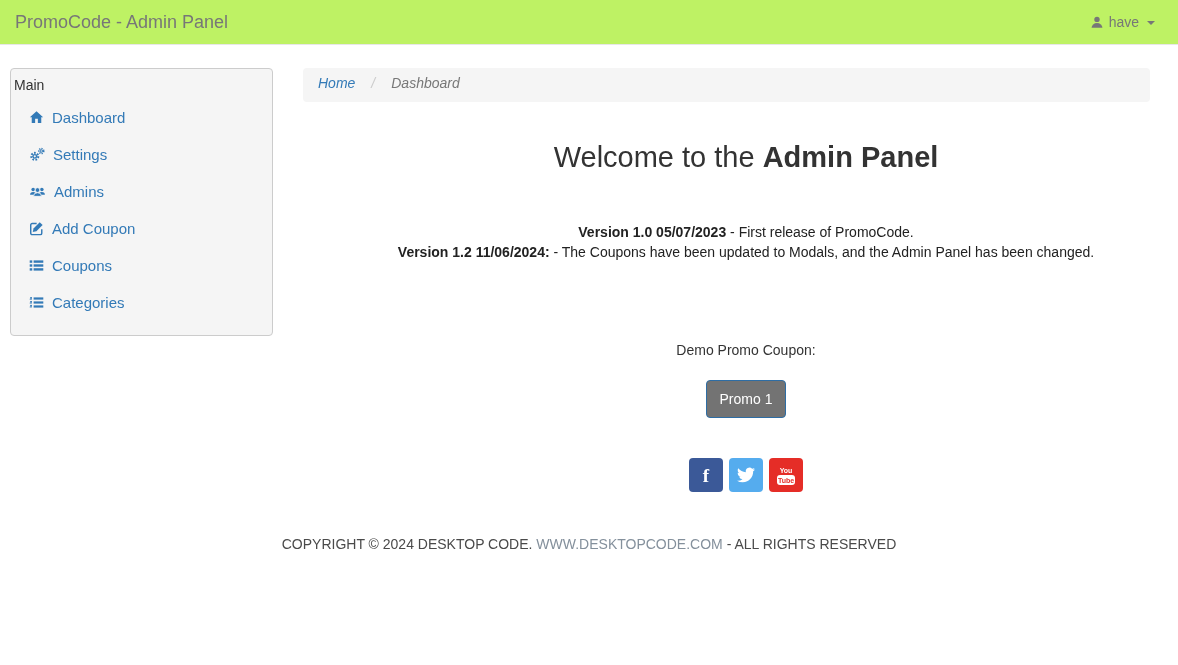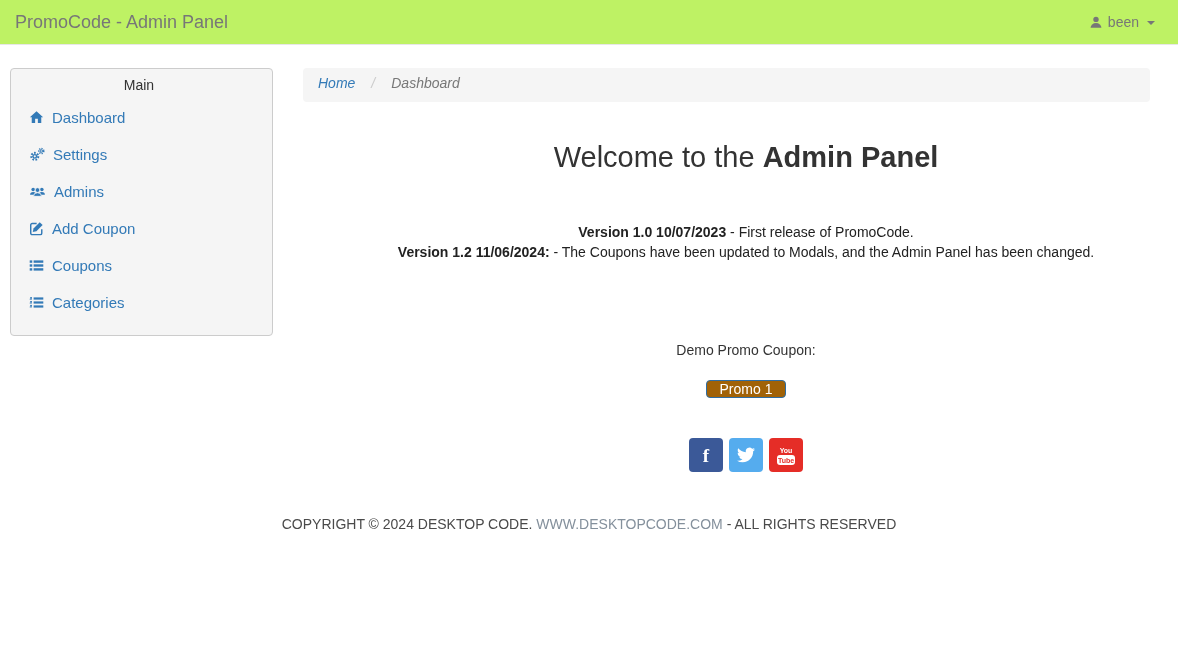--- a/index.html
+++ b/index.html
@@ -11,21 +11,21 @@
     display:flex; align-items:center; justify-content:space-between; padding:0 15px; }
   .brand { font-size:18px; color:#777; cursor:pointer; }
   .user-menu { display:flex; align-items:center; gap:5px; color:#777; cursor:pointer; padding:0 8px; }
   .user-menu svg { display:block; }
   .caret { width:0; height:0; border-left:4px solid transparent; border-right:4px solid transparent;
     border-top:4px solid #777; margin-left:3px; margin-top:2px; }
 
   
   .layout { display:flex; align-items:flex-start; margin-top:23px; }
   .sidebar { width:263px; margin-left:10px; background:#f5f5f5; border:1px solid #ccc;
-    border-radius:4px; padding:8px 8px 14px 3px; flex:none;text-align:center; }
+    border-radius:4px; padding:8px 8px 14px 3px; flex:none; }
   .sidebar-title { color:#333; font-size:14px; margin-bottom:6px; }
   .side-nav { list-style:none; }
   .side-item { display:flex; align-items:center; gap:7px; padding:10px 0 10px 14px;
     color:#337ab7; cursor:pointer; }
   .side-item svg { flex:none; display:block; }
   .side-item span.lbl { font-size:15px; }
 
   .main-col { flex:1; margin-left:30px; margin-right:28px; }
 
   
@@ -34,23 +34,23 @@
   .breadcrumb a { color:#337ab7; text-decoration:none; cursor:pointer; }
   .crumb-sep { color:#ccc; }
   .crumb-active { color:#777; }
 
   
   .page-content { padding-left:39px; text-align:center; }
   .welcome { margin-top:39px; font-size:29px; color:#333; font-weight:400; }
   .welcome b { font-weight:700; }
   .versions { margin-top:48px; line-height:20px; color:#222; }
   .demo-label { margin-top:80px; color:#333; }
-  .promo-btn { margin-top:22px; display:inline-block; background:#a16207; border:1px solid #2e6da4;
+  .promo-btn { margin-top:22px; display:inline-block; background:#737373; border:1px solid #2e6da4;
     color:#fff; font-size:14px; font-family:"Liberation Sans", sans-serif;
-    padding:0 13px; border-radius:4px; cursor:pointer; }
+    padding:10px 13px; border-radius:4px; cursor:pointer; }
   .social-row { margin-top:40px; display:flex; justify-content:center; gap:6px; }
   .social-btn { width:34px; height:34px; border-radius:4px; border:none; cursor:pointer;
     display:flex; align-items:center; justify-content:center; padding:0; }
   .social-btn.fb { background:#3b5998; }
   .social-btn.tw { background:#55acee; }
   .social-btn.yt { background:#e52d27; }
 
   
   .footer { margin-top:44px; text-align:center; color:#4a4a4a; font-size:14px; }
   .footer a { color:#84909c; text-decoration:none; cursor:pointer; }
@@ -60,21 +60,21 @@
 
 <nav class="navbar">
   <div class="brand">PromoCode - Admin Panel</div>
   <div class="user-menu">
     <svg width="14" height="14" viewBox="0 0 14 14">
       <g fill="#777">
           <circle cx="7" cy="4.4" r="2.7"></circle>
           <path d="M1.6 12.8 a5.4 4.8 0 0 1 10.8 0 z"></path>
         </g>
     </svg>
-    <span>been</span>
+    <span>have</span>
     <span class="caret"></span>
   </div>
 </nav>
 
 <div class="layout">
 
   <aside class="sidebar">
     <div class="sidebar-title">Main</div>
     <ul class="side-nav">
       <li class="side-item">
@@ -156,21 +156,21 @@
     <div class="breadcrumb">
       <a>Home</a>
       <span class="crumb-sep">/</span>
       <span class="crumb-active">Dashboard</span>
     </div>
 
     <div class="page-content">
       <p class="welcome"><span>Welcome to the </span><b>Admin Panel</b></p>
 
       <div class="versions">
-        <p><b>Version 1.0 10/07/2023</b><span> - First release of PromoCode.</span></p>
+        <p><b>Version 1.0 05/07/2023</b><span> - First release of PromoCode.</span></p>
         <p><b>Version 1.2 11/06/2024:</b><span> - The Coupons have been updated to Modals, and the Admin Panel has been changed.</span></p>
       </div>
 
       <p class="demo-label">Demo Promo Coupon:</p>
 
       <button class="promo-btn">Promo 1</button>
 
       <div class="social-row">
         <button class="social-btn fb">
           <svg width="34" height="34" viewBox="0 0 34 34">

